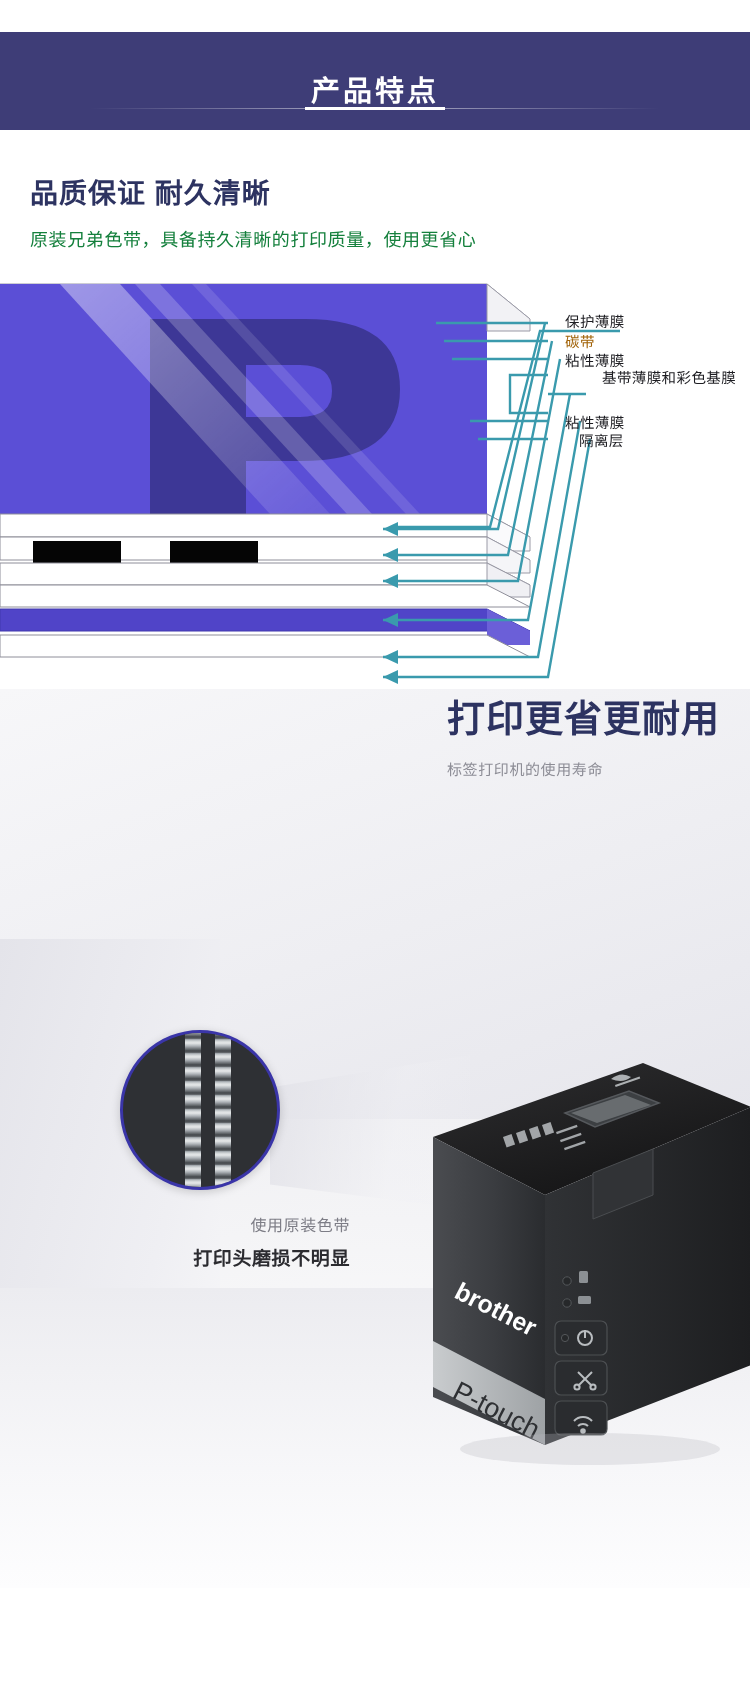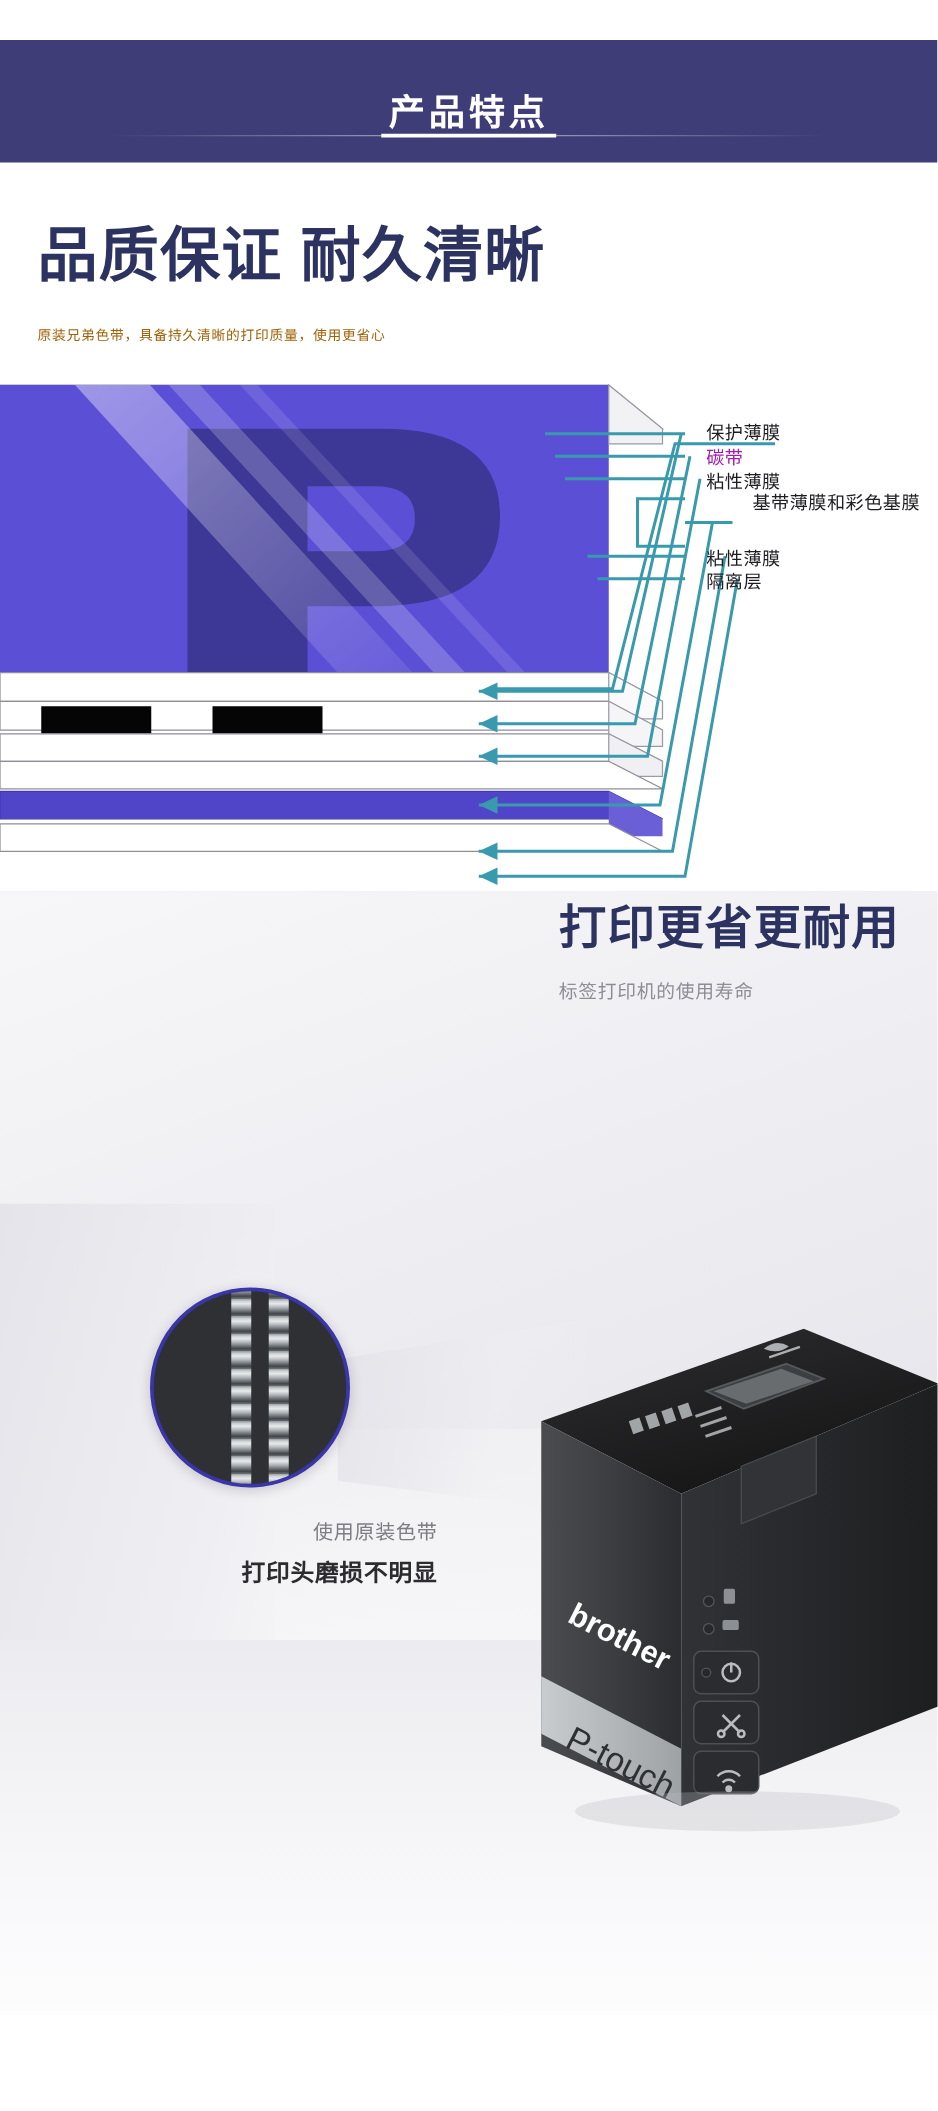--- a/index.html
+++ b/index.html
@@ -51,30 +51,30 @@
   }
   .rule-center {
     width:140px;
     height:3px;
     background:#ffffff;
   }
 
   
   .block1 { padding:48px 0 0 30px; background:#fff; }
   .h1-title {
-    font-size:48px;
+    font-size:28px;
     font-weight:bold;
     color:#2d3361;
     letter-spacing:1px;
     line-height:1.15;
   }
   .h1-sub {
-    margin-top:26px;
-    font-size:11px;
-    color:#a16207;
+    margin-top:15px;
+    font-size:18px;
+    color:#15803d;
     letter-spacing:.6px;
   }
 
   
   .diagram {
     position:relative;
     width:750px;
     height:410px;
     margin-top:28px;
     background:#fff;
@@ -296,25 +296,25 @@
       <line x1="548" y1="115" x2="586" y2="115"></line>
       <line x1="470" y1="142" x2="548" y2="142"></line>
       <line x1="478" y1="160" x2="548" y2="160"></line>
 
       <polyline points="548,96 510,96 510,134 548,134"></polyline>
     </g>
   </svg>
 
   <div style="position:absolute; left:0; top:0; width:750px; height:410px; pointer-events:none;margin-left:12px;">
     <div style="position:absolute; left:553px; top:31px; font-size:14.5px; color:#1d1d22; letter-spacing:.4px;">保护薄膜</div>
-    <div style="position:absolute; left:553px; top:51px; font-size:14.5px; color:#a21caf; letter-spacing:.4px;">碳带</div>
+    <div style="position:absolute; left:553px; top:51px; font-size:14.5px; color:#a16207; letter-spacing:.4px;">碳带</div>
     <div style="position:absolute; left:553px; top:70px; font-size:14.5px; color:#1d1d22; letter-spacing:.4px;">粘性薄膜</div>
     <div style="position:absolute; left:590px; top:87px; font-size:14.5px; color:#1d1d22; letter-spacing:.4px; white-space:nowrap;">基带薄膜和彩色基膜</div>
     <div style="position:absolute; left:553px; top:132px; font-size:14.5px; color:#1d1d22; letter-spacing:.4px;">粘性薄膜</div>
-    <div style="position:absolute; left:553px; top:150px; font-size:14.5px; color:#1d1d22; letter-spacing:.4px;">隔离层</div>
+    <div style="position:absolute; left:567px; top:150px; font-size:14.5px; color:#1d1d22; letter-spacing:.4px;">隔离层</div>
   </div>
 </div>
 
 <div class="block2">
   <div class="b2-wall"></div>
   <div class="b2-corner"></div>
   <div class="b2-floor"></div>
 
   <div class="b2-heading">
     <div class="h2-title">打印更省更耐用</div>

